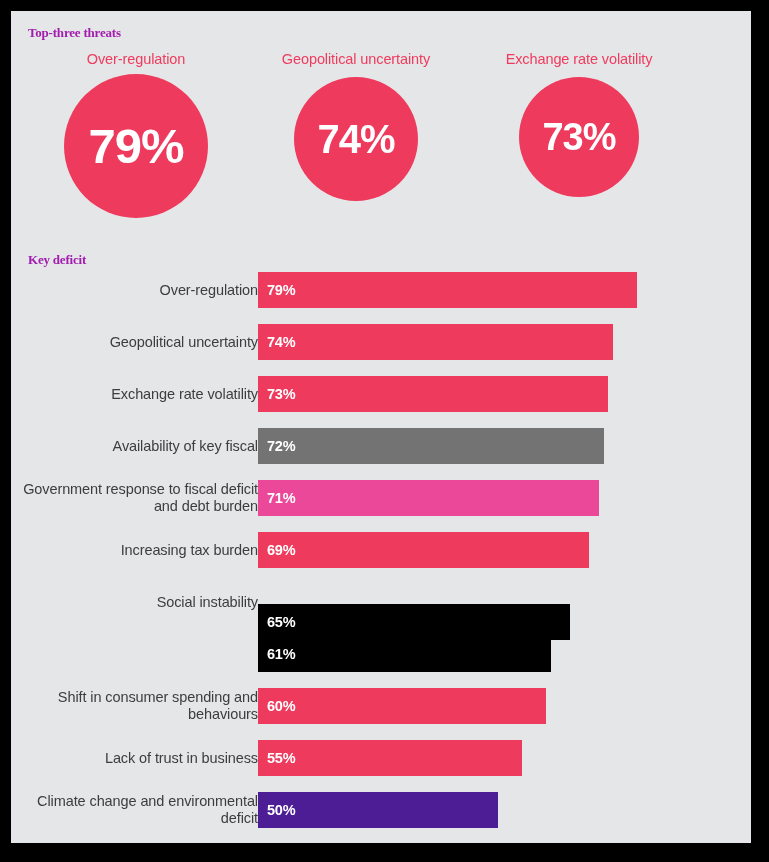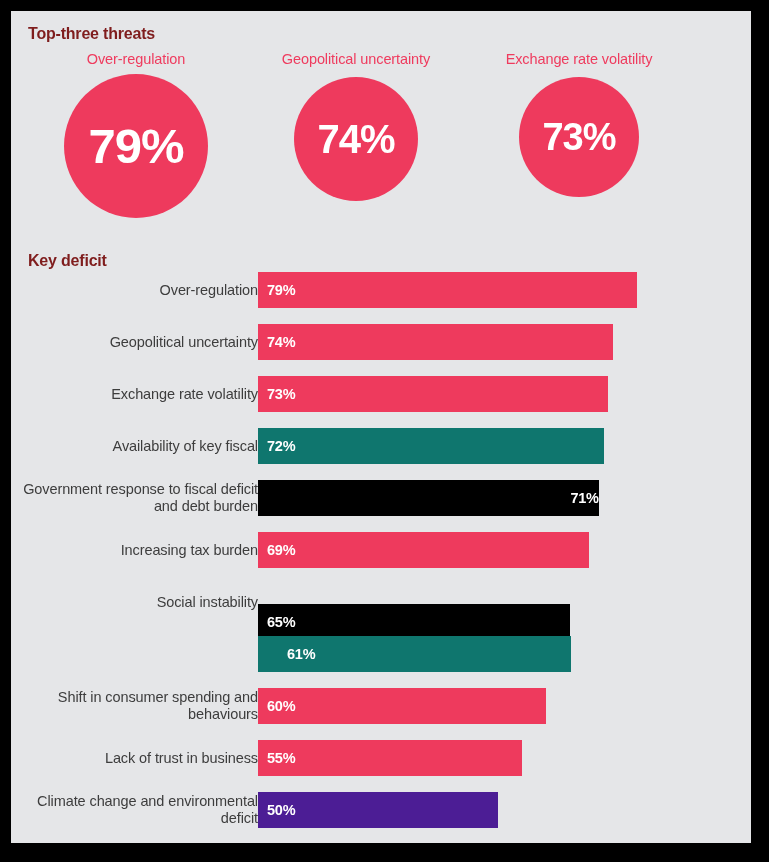--- a/index.html
+++ b/index.html
@@ -30,25 +30,26 @@
     width: 740px;
     height: 832px;
     background: #e5e6e8;
     box-sizing: border-box;
     overflow: hidden;
   }
 
   
   .section-title {
     position: absolute;
-    font-size: 16px;
+    font-size: 13px;
     font-weight: bold;
-    color: #7f1d1d;
+    color: #a21caf;
     letter-spacing: -0.2px;
     white-space: nowrap;
+    font-family: Liberation Serif, serif;
   }
   #title-top   { left: 17px; top: 14px; }
   #title-key   { left: 17px; top: 241px; }
 
   
   .circle-group {
     position: absolute;
     left: 0;
     top: 40px;
     width: 740px;
@@ -207,30 +208,30 @@
         <div class="bar-track">
           <div class="bar-fill" style="width: 73%; background: rgb(238, 58, 93);">
             <span class="bar-value">73%</span>
           </div>
         </div>
       </div>
 
       <div class="bar-row">
         <div class="bar-label">Availability of key fiscal</div>
         <div class="bar-track">
-          <div class="bar-fill" style="width: 72%; background: #0f766e;">
+          <div class="bar-fill" style="width: 72%; background: #737373;">
             <span class="bar-value">72%</span>
           </div>
         </div>
       </div>
 
       <div class="bar-row">
         <div class="bar-label">Government response to fiscal deficit and debt burden</div>
         <div class="bar-track">
-          <div class="bar-fill" style="width: 71%; background: #000000; justify-content: flex-end;">
+          <div class="bar-fill" style="width: 71%; background: #ec4899;">
             <span class="bar-value">71%</span>
           </div>
         </div>
       </div>
 
       <div class="bar-row">
         <div class="bar-label">Increasing tax burden</div>
         <div class="bar-track">
           <div class="bar-fill" style="width: 69%; background: rgb(238, 58, 93);">
             <span class="bar-value">69%</span>
@@ -242,21 +243,21 @@
         <div class="bar-label">Social instability</div>
         <div class="bar-track">
           <div class="bar-fill" style="width: 65%; background: #000000; margin-top: 20px;">
             <span class="bar-value">65%</span>
           </div>
         </div>
       </div>
 
       <div class="bar-row">
         <div class="bar-track">
-          <div class="bar-fill" style="width: 61%; background: #0f766e; padding-left: 20px;">
+          <div class="bar-fill" style="width: 61%; background: #000000;">
             <span class="bar-value">61%</span>
           </div>
         </div>
       </div>
 
       <div class="bar-row">
         <div class="bar-label">Shift in consumer spending and behaviours</div>
         <div class="bar-track">
           <div class="bar-fill" style="width: 60%; background: rgb(238, 58, 93); text-align: center;">
             <span class="bar-value">60%</span>

